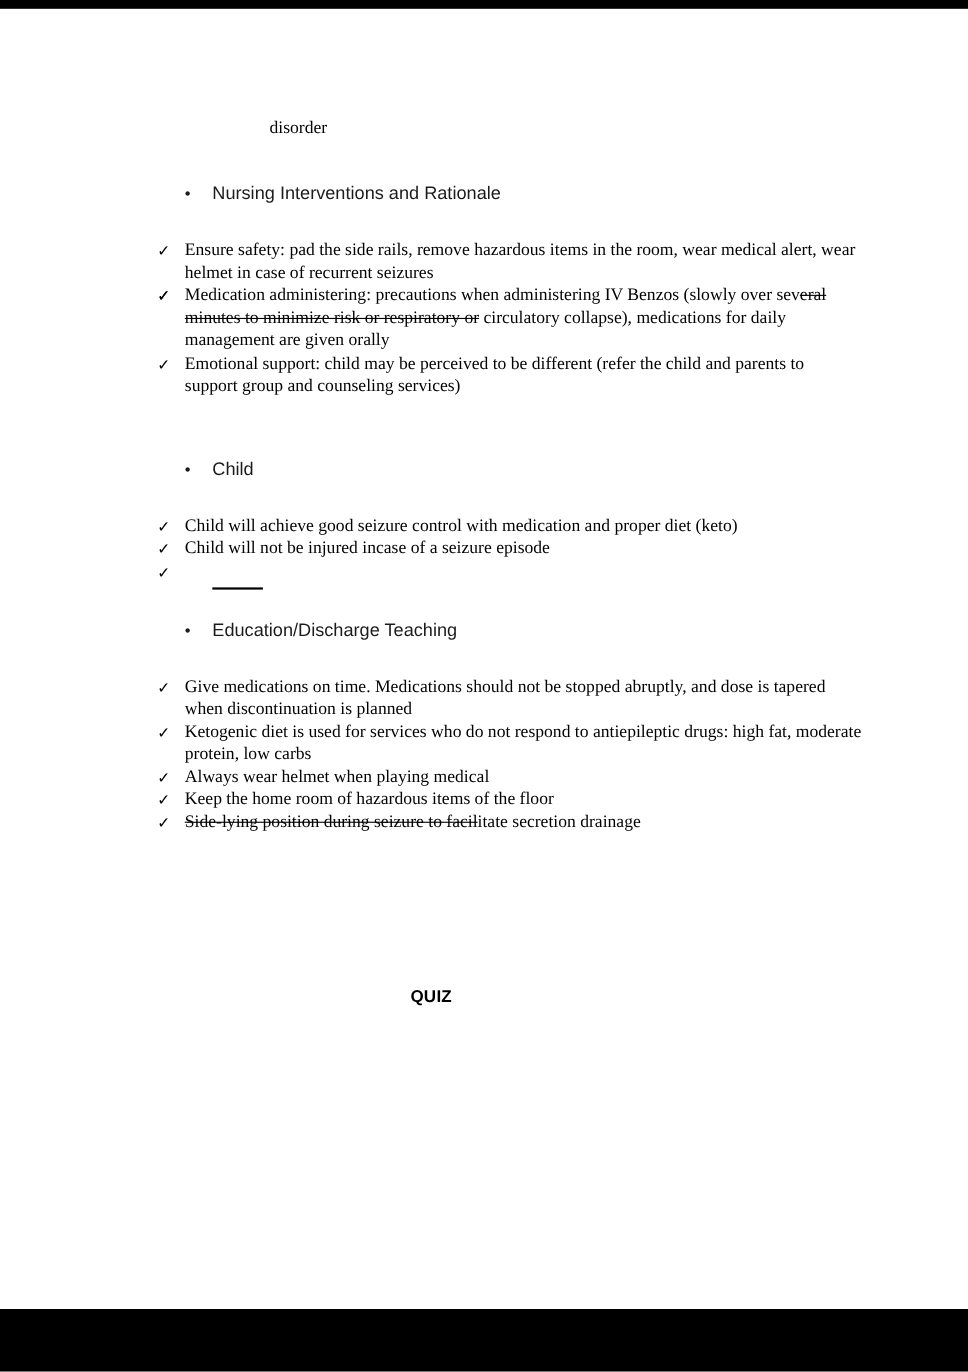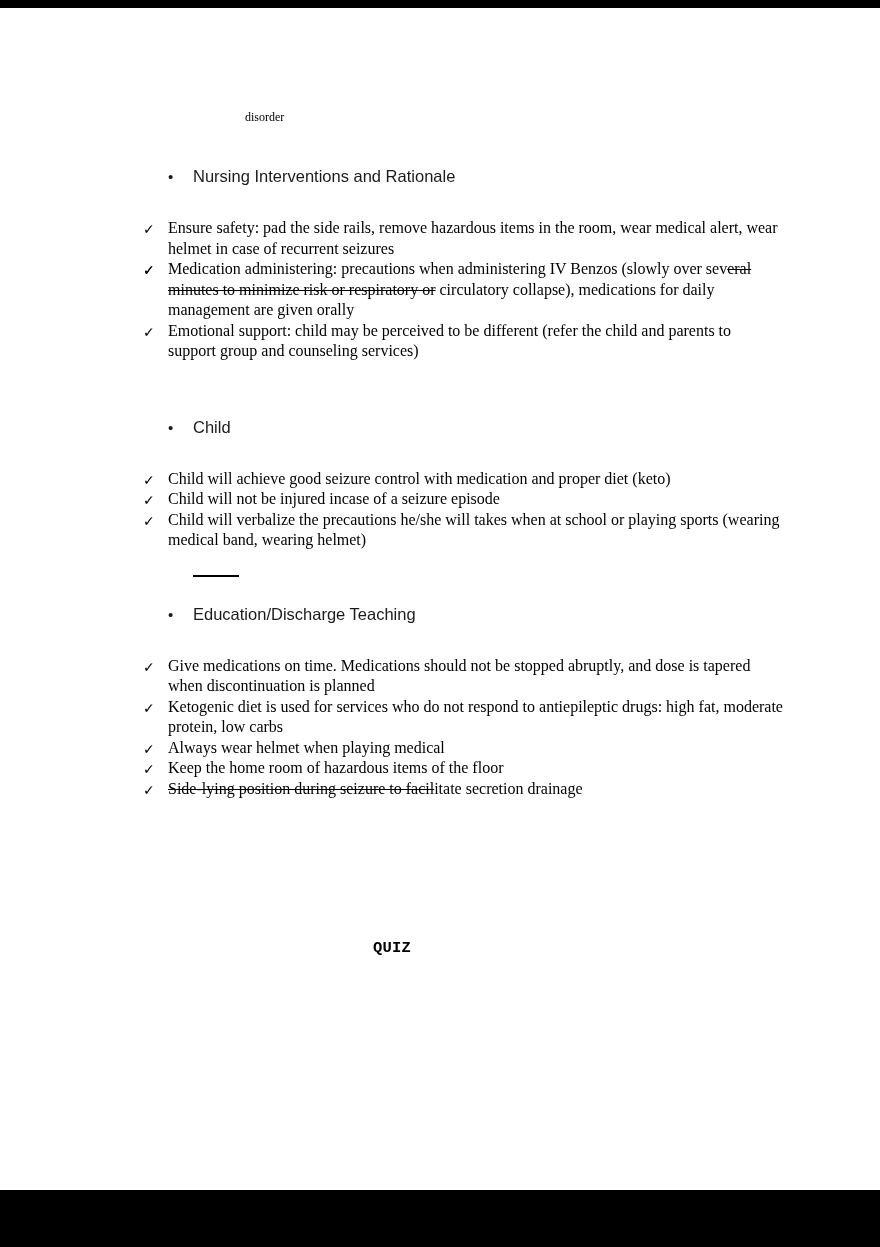--- a/index.html
+++ b/index.html
@@ -18,21 +18,21 @@
     height: 1247px;
     background: #ffffff;
   }
   .bar { background: #000000; flex: 0 0 auto; width: 100%; }
   .bar.top { height: 8px; }
   .bar.bottom { height: 57px; }
   .content { flex: 1 1 auto; overflow: hidden; }
 
   .continuation {
     margin: 99px 0 0 245px;
-    font-size: 12px;
+    font-size: 16px;
     line-height: 20px;
   }
 
   .doc-section .heading-row { margin-top: 54px; }
   .doc-section:first-of-type .heading-row { margin-top: 38px; }
   .doc-section.has-divider .heading-row { margin-top: 0; }
 
   .heading-row {
     margin-left: 168px;
     display: flex;
@@ -73,21 +73,21 @@
     width: 46px;
     border-top: 2px solid #000000;
     margin: 24px 0 26px 193px;
   }
   .doc-section.has-divider .divider { display: block; }
 
   .quiz {
     margin-top: 140px;
     width: 784px;
     text-align: center;
-    font-family: Liberation Mono, monospace;
+    font-family: Liberation Sans, sans-serif;
     font-weight: bold;
     font-size: 15.5px;
     letter-spacing: 0.2px;
     color: #000000;
   }
 </style>
 </head>
 <body>
 
 <div class="page">
@@ -137,21 +137,20 @@
     <span class="item-text"><span>Child will achieve good seizure control with medication and proper diet (keto)</span></span>
   </li>
 
   <li class="check-item">
     <span class="check">✓</span>
     <span class="item-text"><span>Child will not be injured incase of a seizure episode</span></span>
   </li>
 
   <li class="check-item">
     <span class="check">✓</span>
-    <span class="item-text"><span>Child will verbalize the precautions he/she will takes when at school or playing sports (wearing medical band, wearing helmet)</span></span>
   </li>
 </ul>
   </section>
 
   <section class="doc-section has-divider">
     <div class="divider"></div>
     <div class="heading-row">
       <span class="bullet">•</span>
       <span class="heading-text">Education/Discharge Teaching</span>
     </div>

